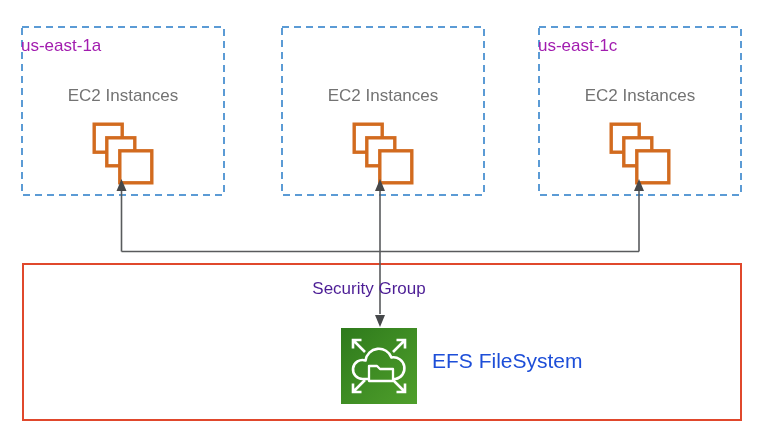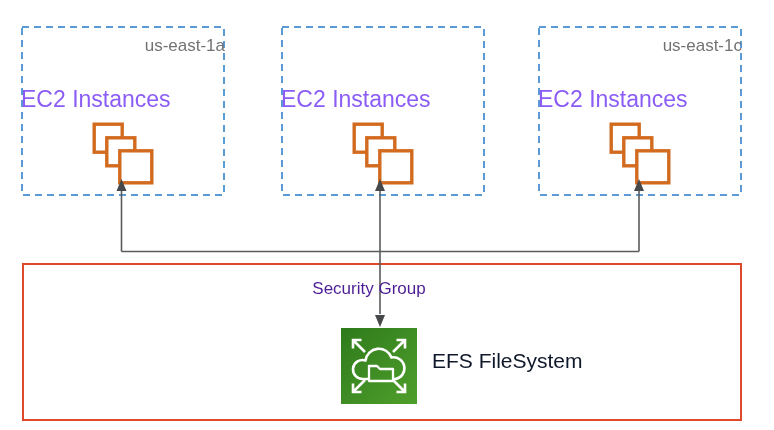--- a/index.html
+++ b/index.html
@@ -1,31 +1,31 @@
 <!DOCTYPE html>
 <html><head>
 <meta charset="utf-8">
 <style>
   html,body{margin:0;padding:0;background:#fff;}
   #page{position:relative;width:774px;height:430px;background:#fff;overflow:hidden;
         font-family:"Liberation Sans", sans-serif;}
   .az-box{position:absolute;top:26px;width:204px;height:170px;}
   .az-box svg.az-border{position:absolute;left:0;top:0;}
-  .az-name{position:absolute;top:10px;left:0;width:100%;text-align:right;
+  .az-name{position:absolute;top:10px;left:0;width:100%;text-align:left;
+           font-size:17px;color:#a21caf;}
+  .az-resource{position:absolute;top:60px;left:0;width:100%;text-align:center;
            font-size:17px;color:#737373;}
-  .az-resource{position:absolute;top:60px;left:0;width:100%;
-           font-size:23px;color:#8b5cf6;}
   .ec2-icon{position:absolute;top:96px;left:50%;transform:translateX(-50%);}
   #connectors{position:absolute;left:0;top:0;z-index:5;pointer-events:none;}
   #sg-box{position:absolute;left:22px;top:263px;width:716px;height:154px;
           border:2px solid #E0482C;z-index:1;}
   #sg-label{position:absolute;left:289px;top:279px;width:160px;text-align:center;
           font-size:17px;color:#4c1d95;z-index:6;}
   #efs-icon{position:absolute;left:341px;top:328px;z-index:4;}
-  #efs-label{position:absolute;left:432px;top:349px;font-size:21px;color:#0f172a;z-index:4;}
+  #efs-label{position:absolute;left:432px;top:349px;font-size:21px;color:#1d4ed8;z-index:4;}
 </style>
 </head>
 <body>
 
 <div id="page">
 
   <div class="az-box" style="left:21px">
     <svg class="az-border" width="204" height="170">
       <rect x="1" y="1" width="202" height="168" fill="none" stroke="#5B9BD5" stroke-width="2" stroke-dasharray="7 5"></rect>
     </svg>

